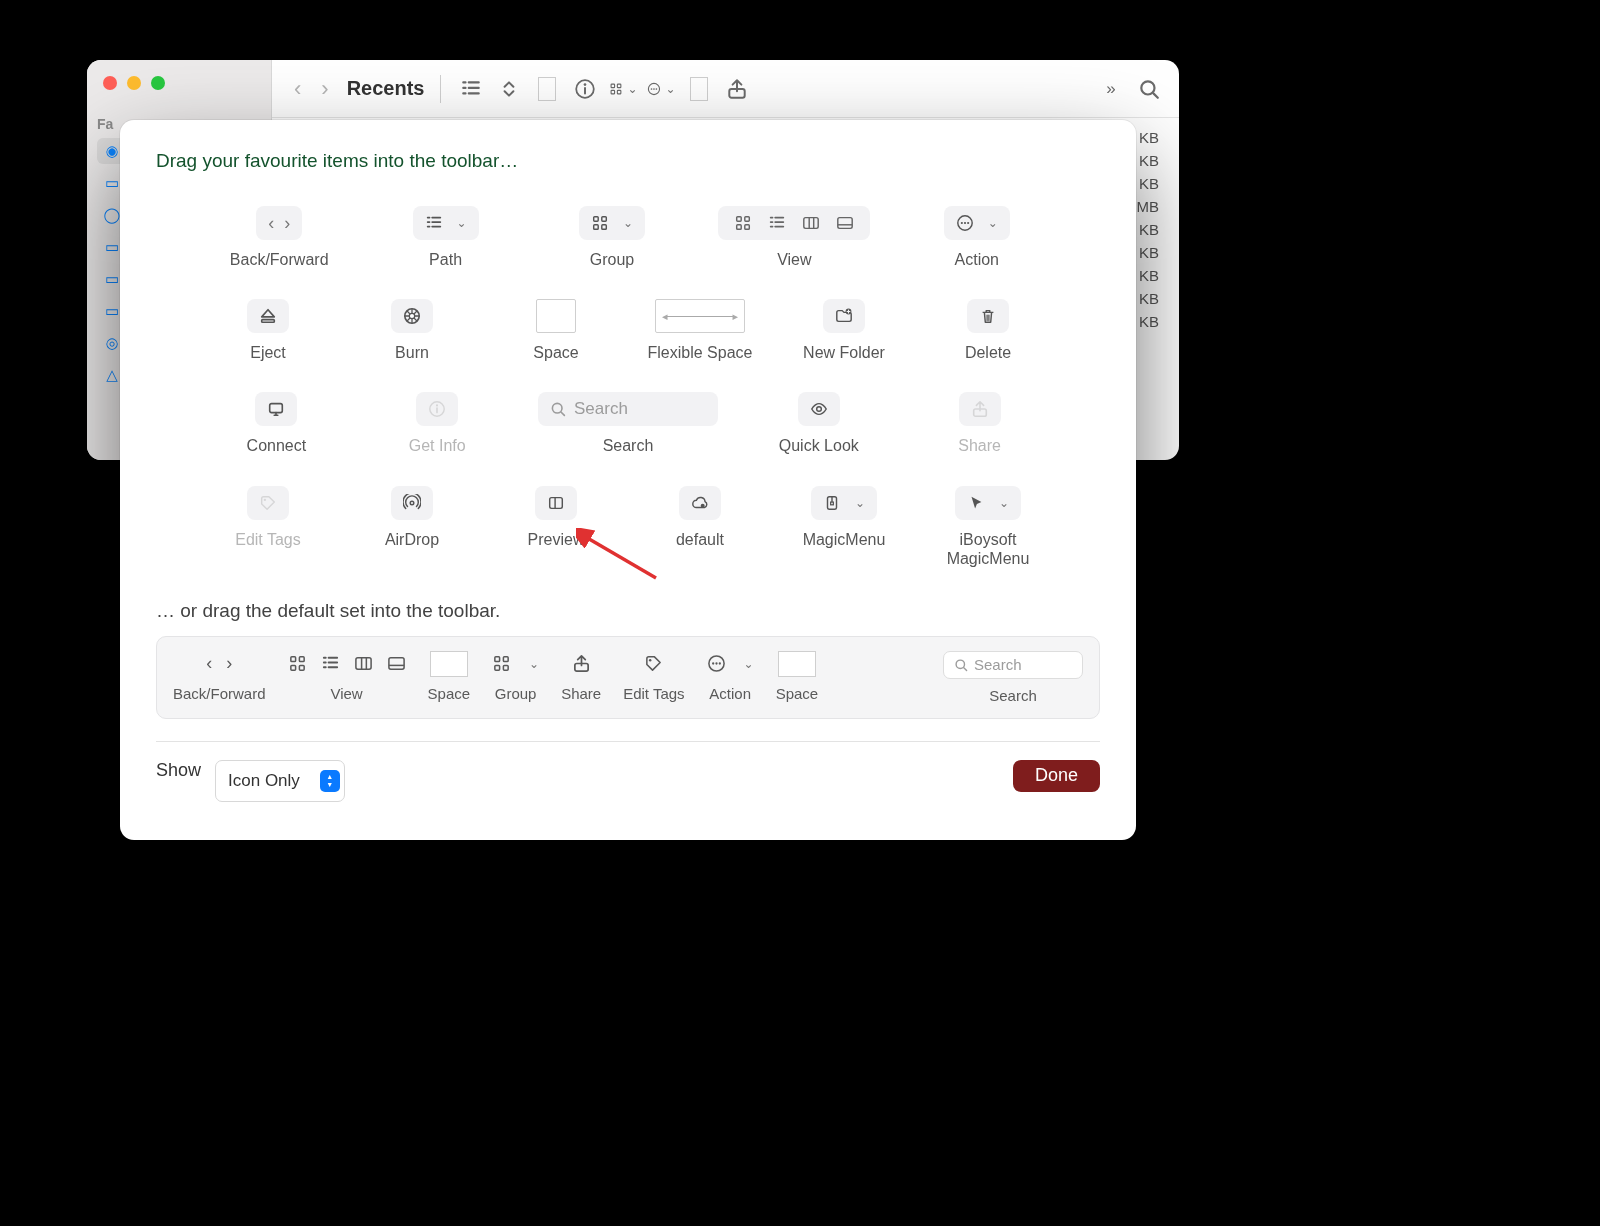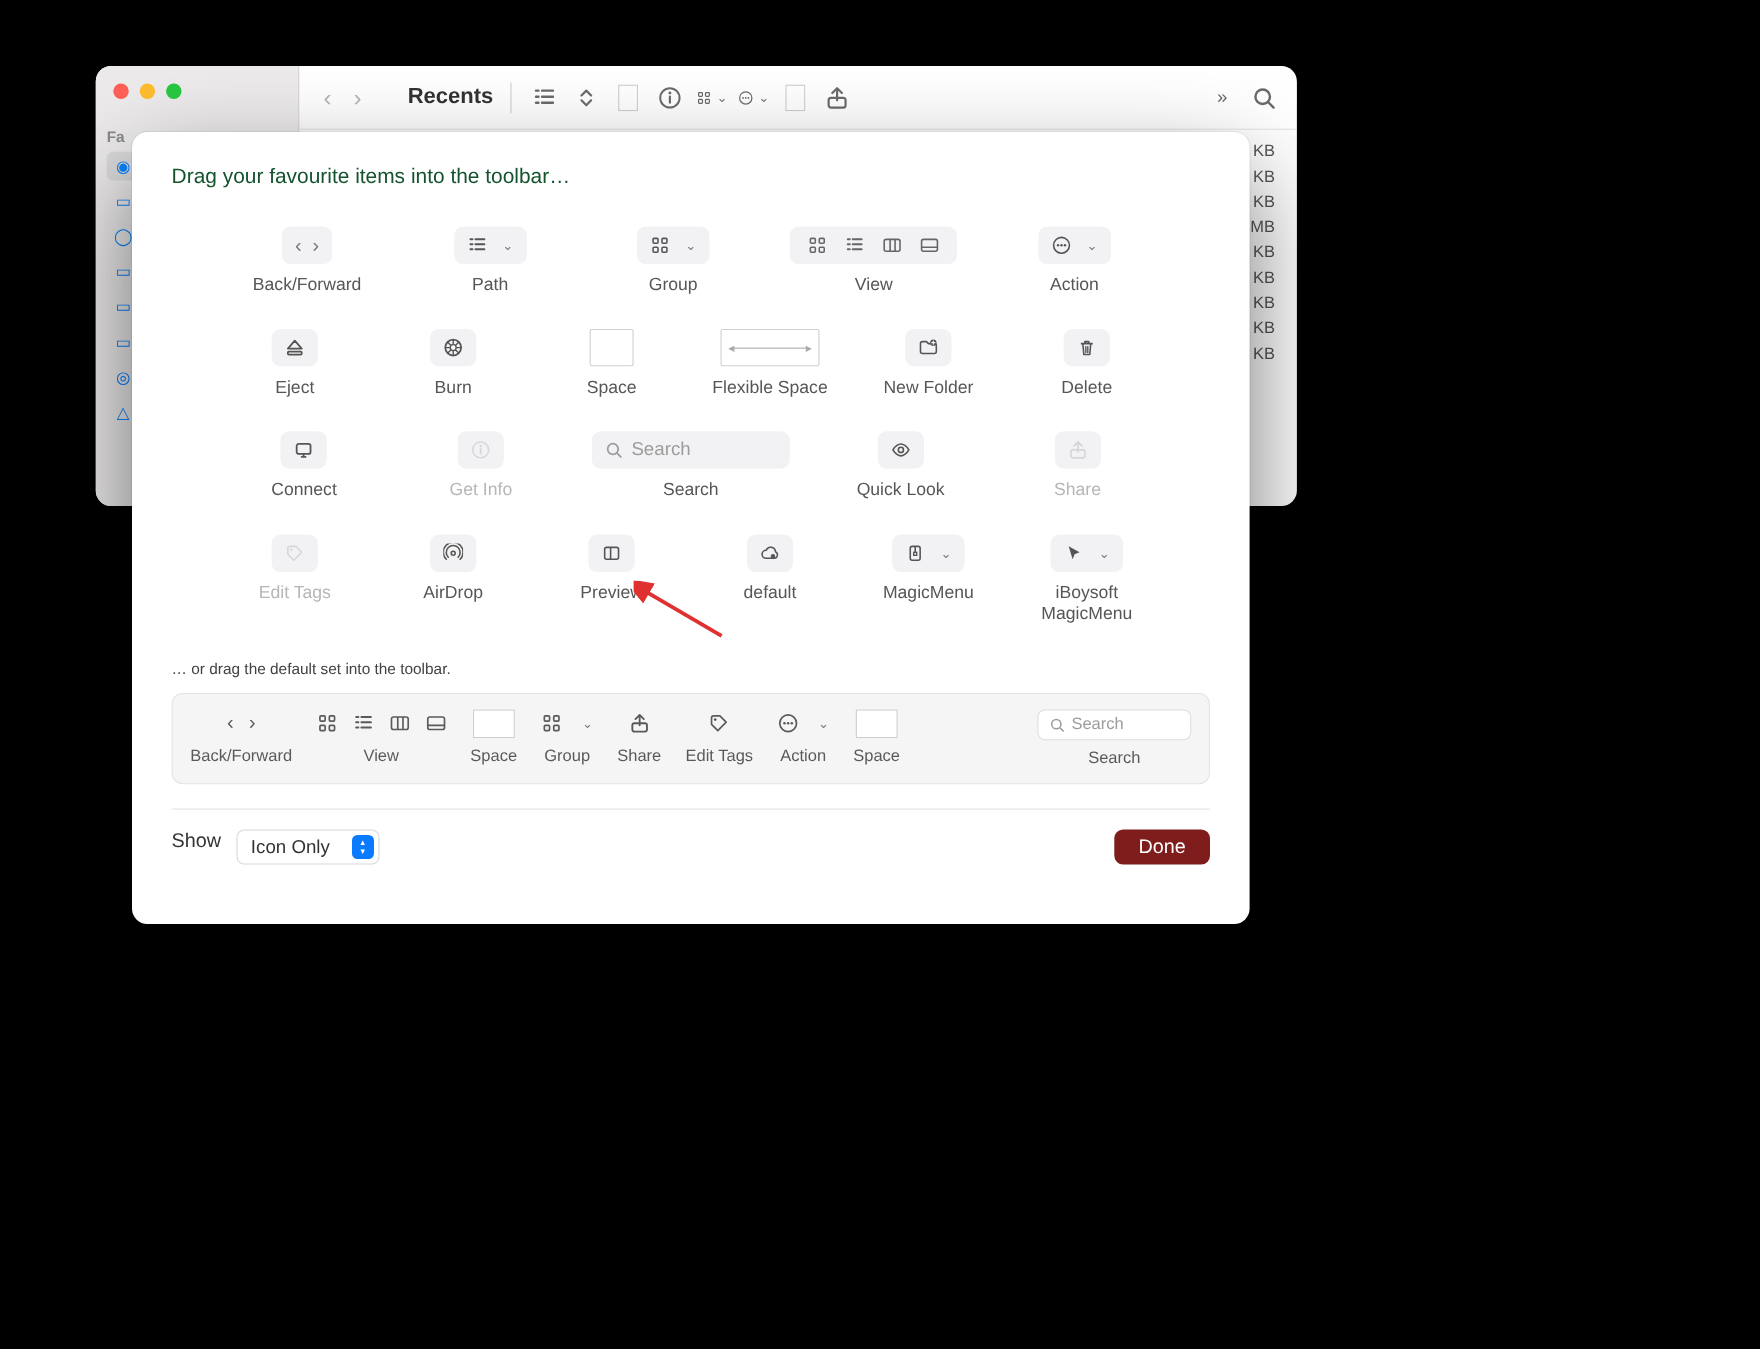--- a/index.html
+++ b/index.html
@@ -38,21 +38,21 @@
   .sb-head { margin-top:44px; font-size:14px; color:#8a8a8a; font-weight:600;}
   .sb-item { display:flex; align-items:center; gap:8px; padding:4px 6px; margin-top:6px; border-radius:6px; font-size:15px; color:#444;}
   .sb-item.sel{ background:#dcdbdb;}
   .sb-ic{ width:18px; height:18px; display:flex; align-items:center; justify-content:center; color:#0a84ff;}
   .main-f { flex:1; display:flex; flex-direction:column; }
   .toolbar-f {
     height:58px; display:flex; align-items:center; padding:0 16px;
     border-bottom:1px solid #e5e5e5; gap:10px;
   }
   .tb-nav { display:flex; gap:20px; color:#b5b5b5; font-size:22px; padding:0 6px;}
-  .tb-title{ font-weight:700; font-size:20px; margin-left:26px; margin-right:auto;}
+  .tb-title{ font-weight:700; font-size:20px; margin-left:2px; margin-right:auto;}
   .tb-sep{ width:1px; height:28px; background:#d0d0d0; margin:0 6px;}
   .tb-ico { width:28px; height:28px; display:flex; align-items:center; justify-content:center; color:#6b6b6b; }
   .tb-ico svg{ width:22px; height:22px; }
   .tb-group{ display:flex; align-items:center; gap:10px; }
   .filelist{ flex:1; padding:8px 20px; font-size:15px; color:#555; text-align:right;}
   .filelist div{ padding:3px 0;}
 
   
   .sheet {
     position:absolute;
@@ -100,21 +100,21 @@
     content:""; width:66px; height:0; border-top:1px solid #aaa; position:relative;
   }
   .pal-flex .arr{ position:absolute; font-size:11px; color:#aaa;}
   .pal-search{
     height:34px; width:180px; border-radius:8px; background:#f2f2f4;
     display:flex; align-items:center; padding:0 12px; color:#9c9c9c; gap:8px; font-size:17px;
   }
   .dimmed .pal-btn, .dimmed .pal-label{ color:#b6b6b6;}
   .dimmed svg{ opacity:.45;}
 
-  .sheet-h2{ font-size:14px; color:#424242; margin:32px 0 14px 0;}
+  .sheet-h2{ font-size:19px; color:#424242; margin:32px 0 14px 0;}
   .default-set{
     background:#f5f5f6; border:1px solid #e4e4e6; border-radius:10px;
     padding:14px 16px;
     display:flex; align-items:flex-start; gap:22px;
   }
   .ds-item{ display:flex; flex-direction:column; align-items:center; gap:8px; }
   .ds-ico{ height:26px; display:flex; align-items:center; justify-content:center; color:#5a5a5a; gap:14px;}
   .ds-ico svg{ width:19px; height:19px; }
   .ds-label{ font-size:15px; color:#5a5a5a;}
   .ds-space{ width:38px; height:26px; border:1px solid #cfcfcf; background:#fff; }
@@ -122,21 +122,21 @@
     height:28px; width:140px; border-radius:7px; background:#fff; border:1px solid #ddd;
     display:flex; align-items:center; padding:0 10px; color:#9c9c9c; gap:6px; font-size:15px;
   }
 
   .sheet-footer{
     border-top:1px solid #e3e3e3; margin-top:22px; padding-top:18px;
     display:flex; align-items:flex-start; gap:14px;
   }
   .footer-label{ font-size:18px; color:#333;}
   .select{
-    height:32px; background:#fff; border:1px solid #d8d8d8; border-radius:7px;
+    height:42px; background:#fff; border:1px solid #d8d8d8; border-radius:7px;
     display:flex; align-items:center; padding:0 4px 0 12px; font-size:17px; gap:20px;
   }
   .select .stepper{
     width:20px; height:22px; border-radius:5px; background:#0a7aff;
     display:flex; flex-direction:column; align-items:center; justify-content:center;
     color:#fff; font-size:8px; line-height:8px;
   }
   .done-btn{
     margin-left:auto; height:32px; padding:0 22px; border-radius:8px;
     background:#7f1d1d; color:#fff; font-size:18px; font-weight:500;

